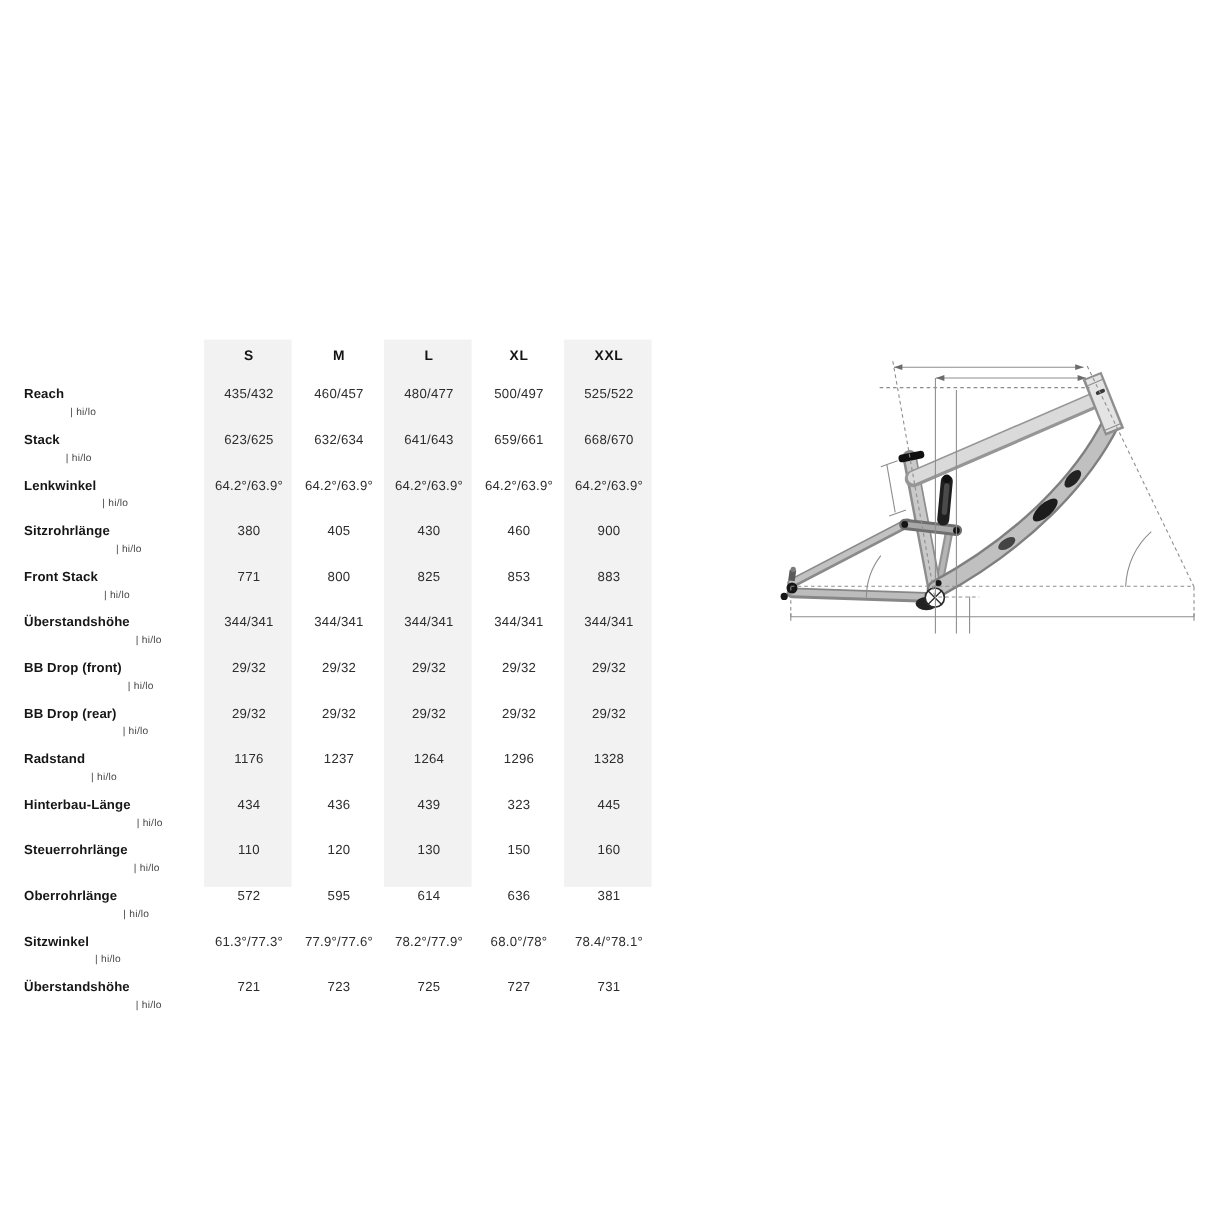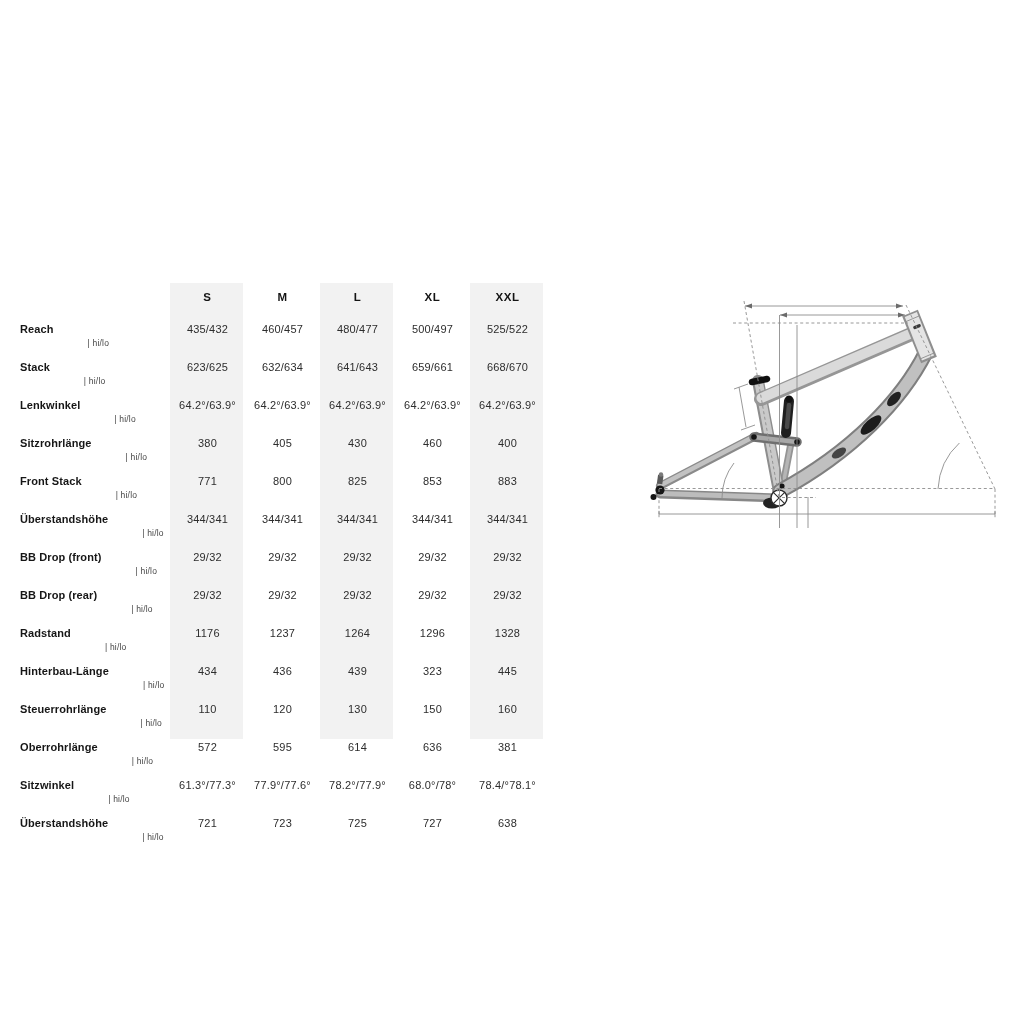--- a/index.html
+++ b/index.html
@@ -15,21 +15,21 @@
   .grid{
     position:absolute;left:0;top:0;width:523px;height:456px;
     display:grid;grid-template-columns:150px repeat(5,75px);
     grid-template-rows:27px repeat(14,1fr);
   }
   .cell{
     display:flex;align-items:center;justify-content:center;
     font-size:11px;color:#2d2d2d;letter-spacing:.2px;white-space:nowrap;
   }
   .head{font-weight:bold;font-size:11.5px;color:#141414;letter-spacing:.6px;}
-  .label-cell{justify-content:flex-start;gap:29px;}
+  .label-cell{justify-content:flex-start;}
   .lbl{font-weight:bold;font-size:11px;color:#161616;letter-spacing:.1px;}
   .hilo{font-size:8.5px;color:#454545;margin-left:5px;letter-spacing:.2px;margin-top:28px;}
   
   .diagram{position:absolute;left:630px;top:280px;width:390px;height:270px;}
   .dash{stroke-dasharray:3,2.6;}
 </style>
 </head>
 <body>
 
 <div class="geo-table">
@@ -71,21 +71,21 @@
       <div class="cell value">64.2°/63.9°</div>
       <div class="cell value">64.2°/63.9°</div>
       <div class="cell label-cell">
         <span class="lbl">Sitzrohrlänge</span>
         <span class="hilo">| hi/lo</span>
       </div>
       <div class="cell value">380</div>
       <div class="cell value">405</div>
       <div class="cell value">430</div>
       <div class="cell value">460</div>
-      <div class="cell value">400</div>
+      <div class="cell value">900</div>
       <div class="cell label-cell">
         <span class="lbl">Front Stack</span>
         <span class="hilo">| hi/lo</span>
       </div>
       <div class="cell value">771</div>
       <div class="cell value">800</div>
       <div class="cell value">825</div>
       <div class="cell value">853</div>
       <div class="cell value">883</div>
       <div class="cell label-cell">
@@ -161,21 +161,21 @@
       <div class="cell value">68.0°/78°</div>
       <div class="cell value">78.4/°78.1°</div>
       <div class="cell label-cell">
         <span class="lbl">Überstandshöhe</span>
         <span class="hilo">| hi/lo</span>
       </div>
       <div class="cell value">721</div>
       <div class="cell value">723</div>
       <div class="cell value">725</div>
       <div class="cell value">727</div>
-      <div class="cell value">638</div>
+      <div class="cell value">731</div>
     </div>
 </div>
 
 <div class="diagram">
   <svg viewBox="0 0 390 270" width="390" height="270">
 
     <g fill="none" stroke-linecap="round">
 
       <path d="M30,214 L148,218" stroke="#878787" stroke-width="9"></path>
       <path d="M30,213.5 L148,217.5" stroke="#bcbcbc" stroke-width="5"></path>

